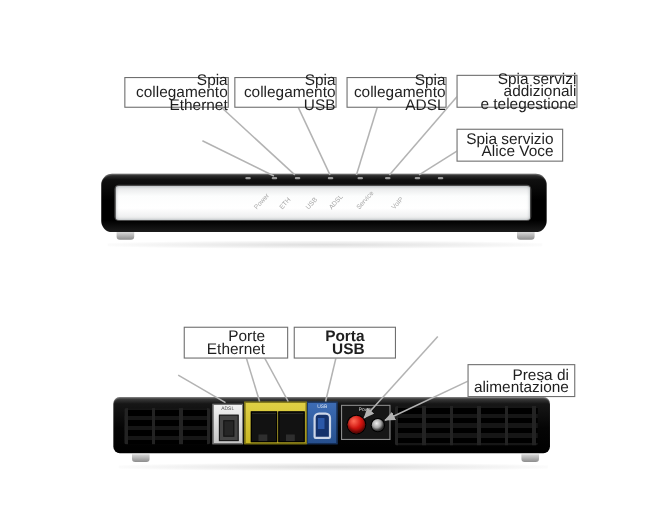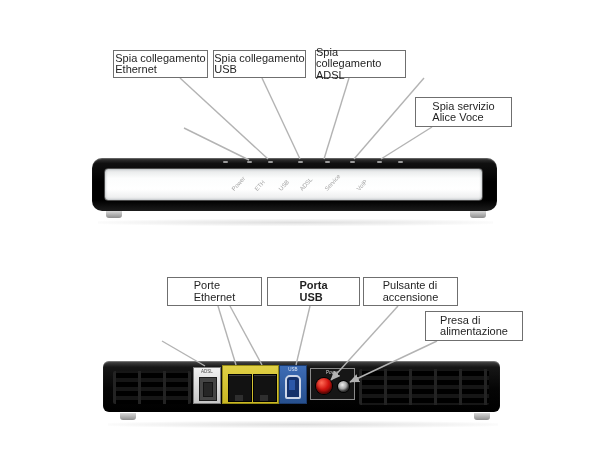--- a/index.html
+++ b/index.html
@@ -1,21 +1,21 @@
 <!DOCTYPE html>
 <html><head>
 <meta charset="utf-8">
 <style>
   html,body{margin:0;padding:0;background:#fff;}
   .canvas{position:relative;width:610px;height:470px;background:#ffffff;overflow:hidden;
           font-family:"Liberation Sans", sans-serif;}
   .lines{position:absolute;left:0;top:0;width:610px;height:470px;z-index:3;pointer-events:none;}
   .callout{position:absolute;z-index:4;background:#ffffff;border:1px solid #6f6f6f;
-           display:flex;align-items:center;justify-content:center;text-align:left;
-           font-size:11px;line-height:11.5px;color:#1f1f1f;white-space:pre-line;box-sizing:border-box;}
+           display:flex;align-items:center;justify-content:center;text-align:right;
+           font-size:14px;line-height:11.5px;color:#1f1f1f;white-space:pre-line;box-sizing:border-box;margin-top:20px;}
   
   .device{position:absolute;z-index:2;box-sizing:border-box;}
   .front{left:92px;top:158px;width:405px;height:53px;border-radius:10px;
          background:linear-gradient(180deg,#3a3a3a 0%,#101010 10%,#000 45%,#000 80%,#1c1c1c 100%);
          box-shadow:inset 0 1px 1px rgba(255,255,255,.25);}
   .front-face{position:absolute;left:12px;top:10px;width:379px;height:33px;border-radius:4px;
          background:linear-gradient(180deg,#e3e5e6 0%,#fcfdfd 30%,#ffffff 65%,#e9eaeb 100%);
          border:1px solid #4a4a4a;box-shadow:inset 0 0 3px #9aa0a4;box-sizing:border-box;}
   .tick{position:absolute;top:3px;width:5px;height:2px;background:#9a9a9a;border-radius:1px;}
   .ledlbl{position:absolute;top:17px;font-size:6px;color:#a6a6a6;transform:rotate(-48deg);
@@ -82,20 +82,22 @@
     <line x1="398" y1="306" x2="331" y2="380" stroke="#b3b3b3" stroke-width="1.4" marker-end="url(#arrow)"></line>
     <line x1="437" y1="341" x2="350" y2="382" stroke="#b3b3b3" stroke-width="1.4" marker-end="url(#arrow)"></line>
   </svg>
 
   <div class="callout" style="left:113px;top:50px;width:95px;height:28px;">Spia collegamento
 Ethernet</div>
   <div class="callout" style="left:213px;top:50px;width:93px;height:28px;">Spia collegamento
 USB</div>
   <div class="callout" style="left:315px;top:50px;width:91px;height:28px;">Spia collegamento
 ADSL</div>
+  <div class="callout" style="left:415px;top:48px;width:110px;height:30px;">Spia servizi addizionali
+e telegestione</div>
   <div class="callout" style="left:415px;top:97px;width:97px;height:30px;">Spia servizio
 Alice Voce</div>
 
   <div class="device front">
 
     <div class="tick" style="left:131px;"></div>
     <div class="tick" style="left:155px;"></div>
     <div class="tick" style="left:176px;"></div>
     <div class="tick" style="left:206px;"></div>
     <div class="tick" style="left:233px;"></div>
@@ -112,22 +114,20 @@
     </div>
     <div class="foot" style="left:14px;bottom:-7px;"></div>
     <div class="foot" style="left:378px;bottom:-7px;"></div>
   </div>
   <div class="shadow" style="left:98px;top:219px;width:395px;height:7px;"></div>
 
   <div class="callout" style="left:167px;top:277px;width:95px;height:29px;">Porte
 Ethernet</div>
   <div class="callout" style="left:267px;top:277px;width:93px;height:29px;font-weight:bold;">Porta
 USB</div>
-  <div class="callout" style="left:363px;top:277px;width:95px;height:29px;">Pulsante di
-accensione</div>
   <div class="callout" style="left:425px;top:311px;width:98px;height:30px;">Presa di
 alimentazione</div>
 
   <div class="device rear">
     <div class="vents" style="left:10px;top:10px;width:78px;height:33px;"></div>
     <div class="vents" style="left:256px;top:8px;width:130px;height:36px;"></div>
 
     <div class="panel panel-adsl">
       <span class="plbl">ADSL</span>
       <div class="rj11">

